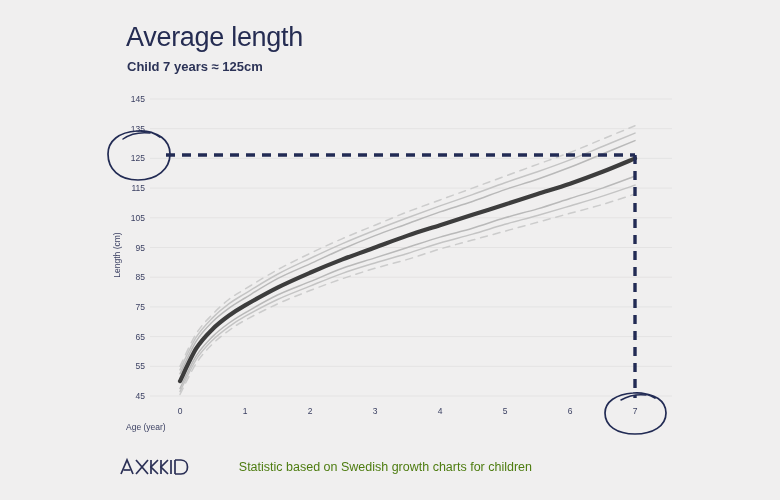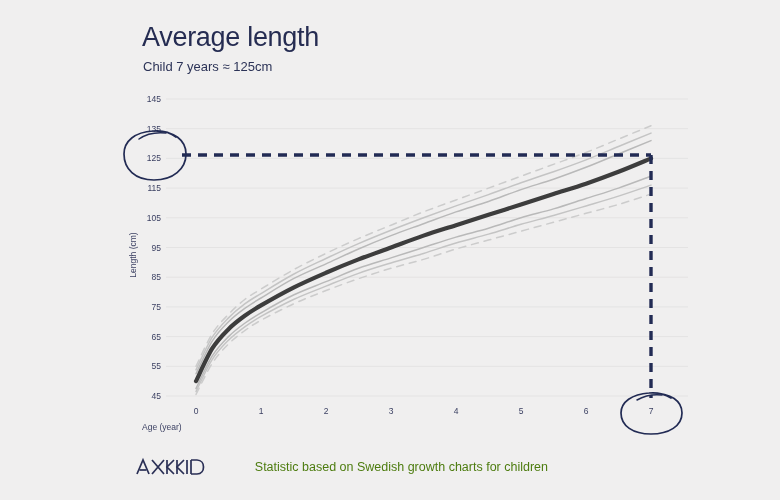--- a/index.html
+++ b/index.html
@@ -4,30 +4,30 @@
 <style>
   html,body{margin:0;padding:0;}
   body{
     width:780px;height:500px;
     background:#f0efef;
     font-family:"Liberation Sans",sans-serif;
     color:#2a2f55;
     overflow:hidden;
     position:relative;
   }
-  #stage{position:absolute;left:16px;top:0;width:644px;height:500px;}
+  #stage{position:absolute;left:0;top:0;width:644px;height:500px;}
 
   .title{
     position:absolute;left:126px;top:22px;
     font-size:27px;font-weight:400;letter-spacing:-0.3px;
     color:#252c52;
   }
   .subtitle{
     position:absolute;left:127px;top:59px;
-    font-size:13px;font-weight:400;
+    font-size:13px;font-weight:700;
     color:#2c3357;
   }
 
   .footer-note{
     position:absolute;right:112px;top:460px;
     font-size:12.5px;color:#4d7c0f;
     text-align:right;
   }
   .logo{
     position:absolute;left:119px;top:456px;

